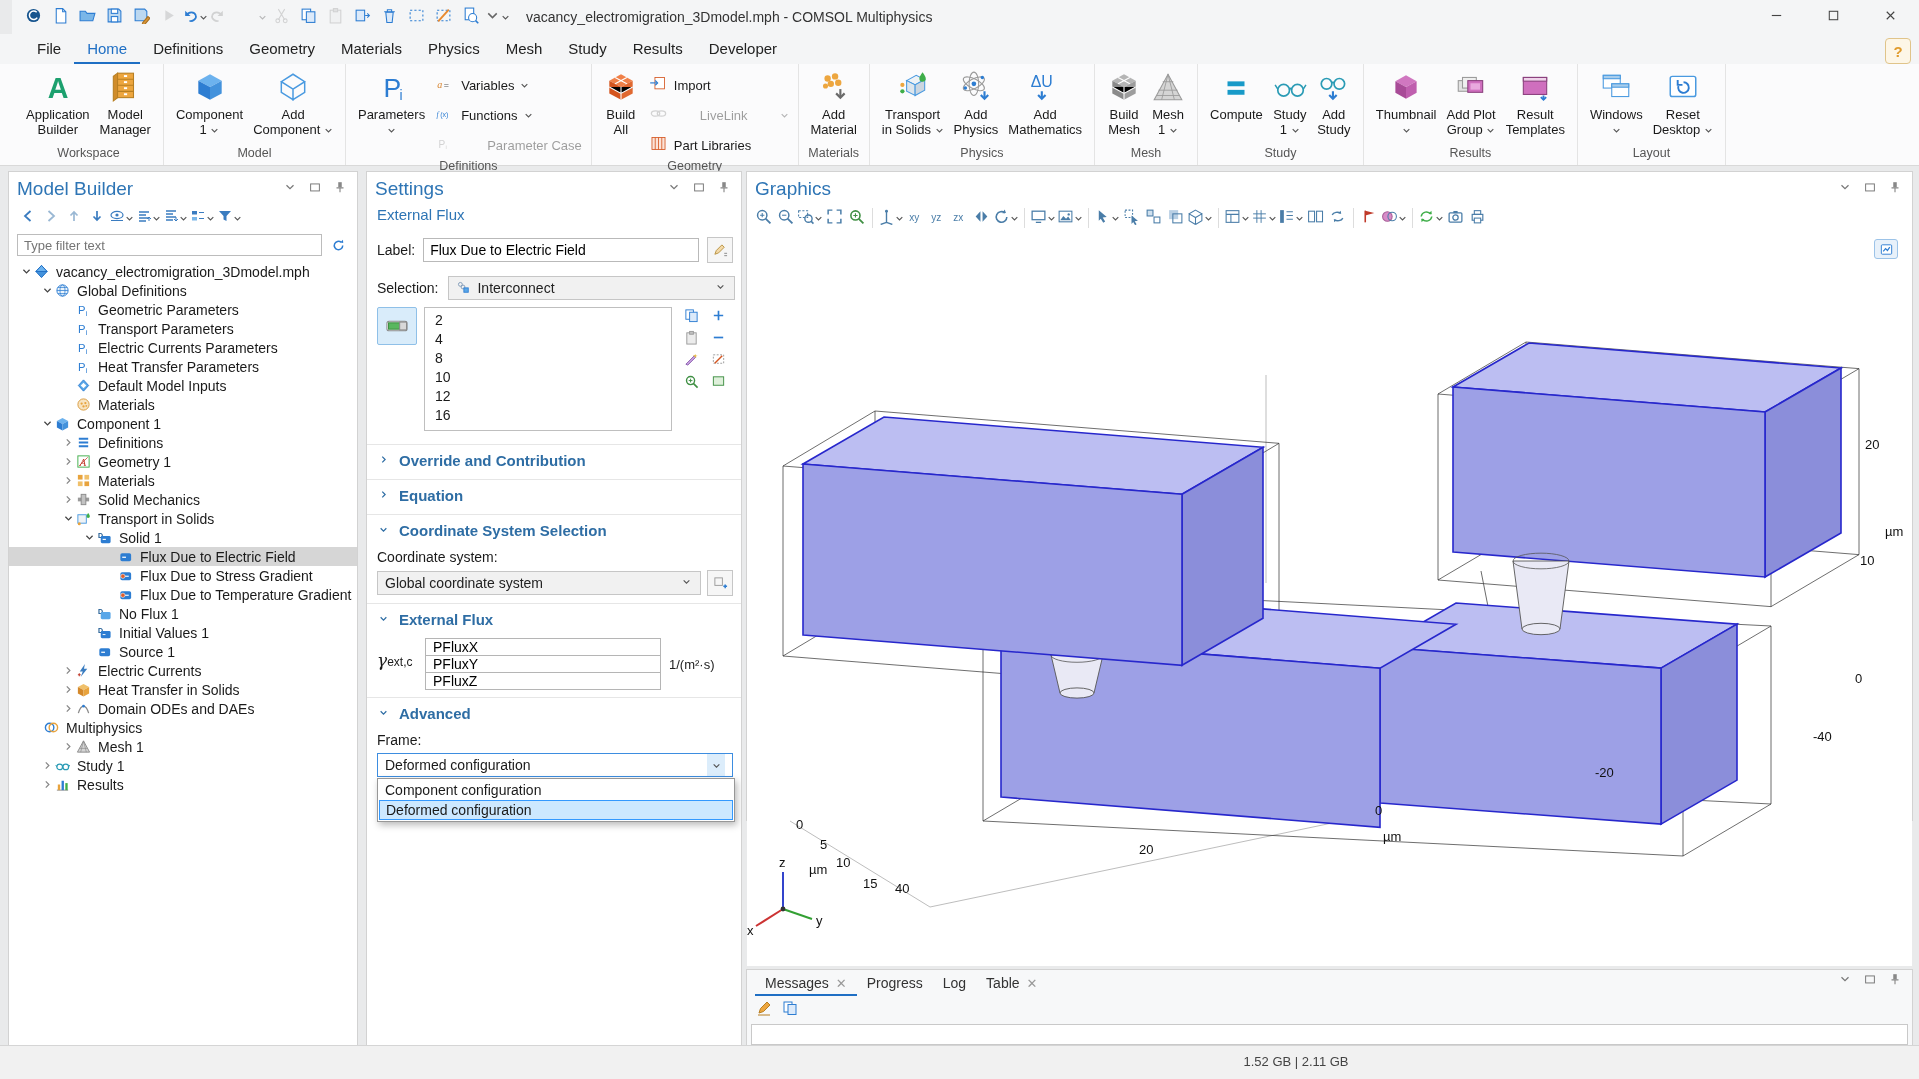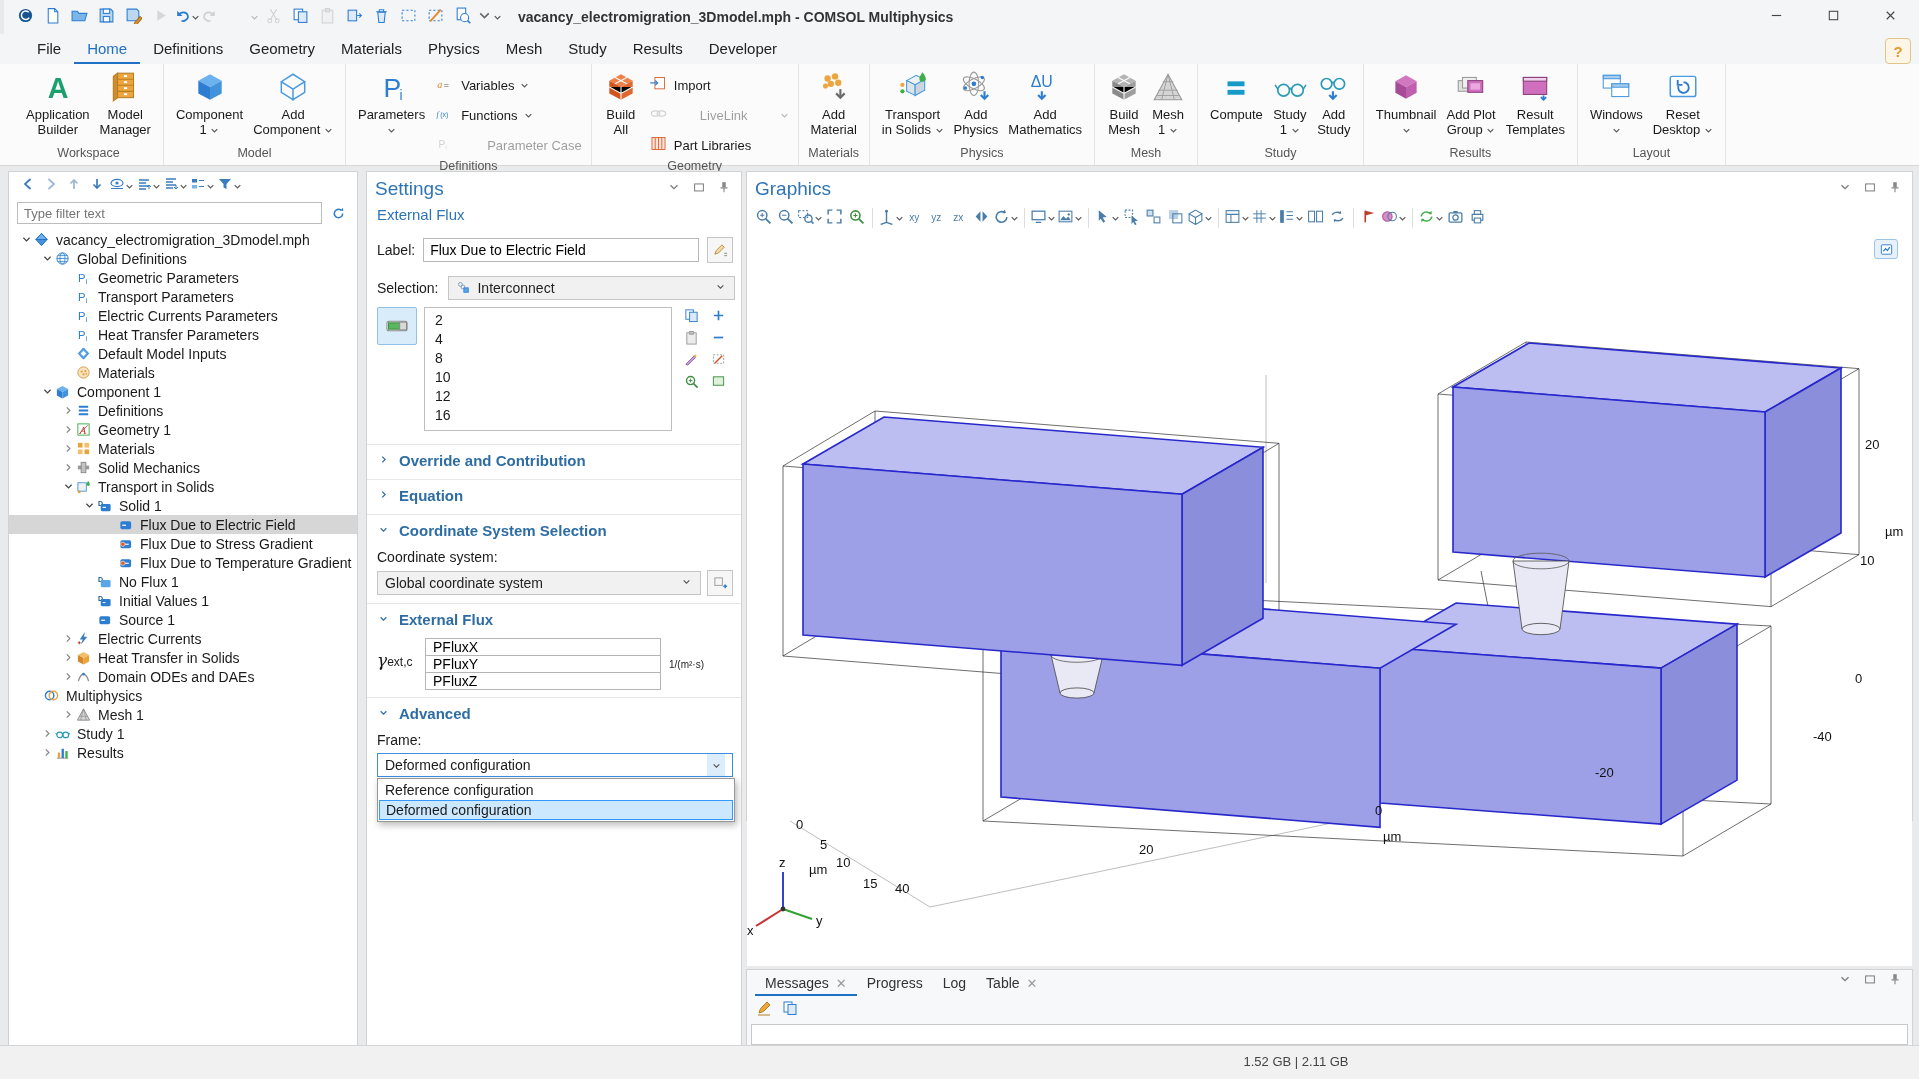--- a/index.html
+++ b/index.html
@@ -1,18 +1,18 @@
 <!DOCTYPE html>
 <html><head>
 <meta charset="utf-8">
 <style>
   html,body{margin:0;padding:0;background:#cfcfcf;}
   .app{position:relative;width:1919px;height:1079px;background:#e9eaeb;font-family:"Liberation Sans",sans-serif;overflow:hidden;-webkit-user-select:none;user-select:none;color:#1a1a1a;}
   
-  .titlebar{position:absolute;left:4px;top:0;right:0;height:34px;background:#f4f5f6;display:flex;align-items:center;font-weight:bold;}
+  .titlebar{position:absolute;left:12px;top:0;right:0;height:34px;background:#f4f5f6;display:flex;align-items:center;}
   .qat{display:flex;align-items:center;gap:1px;padding-left:8px;}
   .qbtn{height:26px;min-width:26px;display:flex;align-items:center;justify-content:center;border-radius:3px;}
   .qbtn.dis{opacity:.38;}
   .win-title{font-size:14px;color:#333;margin-left:16px;white-space:nowrap;}
   .win-controls{position:absolute;right:0;top:0;height:34px;display:flex;}
   .win-btn{width:57px;height:34px;display:flex;align-items:center;justify-content:center;}
   
   .menubar{position:absolute;top:34px;left:0;right:0;height:30px;background:#f4f5f6;display:flex;align-items:flex-end;padding-left:24px;}
   .menu-item{font-size:15px;color:#222;padding:4px 13px 7px;}
   .menu-item.active{color:#1f6fc4;border-bottom:2px solid #1f6fc4;padding-bottom:5px;}
@@ -65,21 +65,21 @@
   .domain-item{height:19px;padding-left:10px;display:flex;align-items:center;}
   .side-icons{width:54px;display:grid;grid-template-columns:25px 25px;gap:2px;align-content:start;}
   .side-btn{width:24px;height:20px;display:flex;align-items:center;justify-content:center;}
   .s-plain{font-size:14px;padding:5px 10px 3px;}
   .combo-row{display:flex;align-items:center;gap:6px;padding:2px 8px 2px 10px;}
   .flux-row{display:flex;padding:6px 8px 2px 10px;}
   .flux-sym{width:48px;display:flex;align-items:flex-end;padding-bottom:20px;font-size:17px;font-family:"DejaVu Serif",serif;font-style:italic;}
   .flux-sym .sub{font-size:12px;font-style:normal;font-family:"Liberation Sans",sans-serif;padding-bottom:1px;}
   .flux-fields{flex:1;display:flex;flex-direction:column;}
   .flux-fields input{height:18px;border:1px solid #b5b5b5;margin-top:-1px;font-size:14px;padding:0 7px;font-family:"Liberation Sans",sans-serif;box-sizing:border-box;}
-  .flux-unit{width:64px;font-size:10px;display:flex;align-items:center;justify-content:flex-start;padding-left:8px;color:#222;}
+  .flux-unit{width:64px;font-size:13px;display:flex;align-items:center;justify-content:flex-start;padding-left:8px;color:#222;}
   .adv-wrap{position:relative;margin:2px 8px 0 10px;}
   .frame-combo{height:24px;border:1px solid #3d8de0;background:#fff;display:flex;align-items:center;padding:0 7px;font-size:14px;box-sizing:border-box;}
   .frame-combo .arrow{margin-left:auto;background:#dcedfb;height:22px;width:18px;display:flex;align-items:center;justify-content:center;}
   .dropdown-popup{position:absolute;left:0;right:-2px;top:25px;background:#fff;border:1px solid #979797;box-shadow:2px 3px 7px rgba(0,0,0,.28);z-index:6;padding:1px;}
   .dd-opt{height:20px;display:flex;align-items:center;padding:0 6px;font-size:14px;box-sizing:border-box;}
   .dd-opt.sel{background:#cce8ff;border:1px solid #39f;}
   
   #gx-toolbar{display:flex;align-items:center;gap:1px;padding:3px 6px 2px;}
   .gsep{width:1px;height:20px;background:#ddd;margin:0 4px;flex:none;}
   #gx-canvas{position:relative;background:#fff;}
@@ -651,20 +651,41 @@
                     <path d="M3 5.5l5 5 5-5" fill="none" stroke="#555" stroke-width="2"></path>
                   </svg></span></div>
             </div>
           </div>
         </div>
         <div class="rgroup-label">Layout</div>
       </div>
     </div>
 
   <div class="panel" id="mb">
+    <div class="panel-header">
+      <div class="panel-title">Model Builder</div>
+      <div class="panel-mini" id="mb-mini">
+          <div class="mini-btn">
+            <span><svg width="14" height="14" viewBox="0 0 16 16" xmlns="http://www.w3.org/2000/svg">
+                <path d="M4 6l4 4 4-4" fill="none" stroke="#777" stroke-width="1.4"></path>
+              </svg></span>
+          </div>
+          <div class="mini-btn">
+            <span><svg width="14" height="14" viewBox="0 0 16 16" xmlns="http://www.w3.org/2000/svg">
+                <rect x="3" y="4.5" width="10" height="8" fill="none" stroke="#777" stroke-width="1.1"></rect>
+              </svg></span>
+          </div>
+          <div class="mini-btn">
+            <span><svg width="14" height="14" viewBox="0 0 16 16" xmlns="http://www.w3.org/2000/svg">
+                <rect x="6" y="2.5" width="4" height="6" fill="#888"></rect>
+                <path d="M4 9h8M8 9v5" stroke="#888" stroke-width="1.3"></path>
+              </svg></span>
+          </div>
+        </div>
+    </div>
     <div id="mb-toolbar">
         <div class="tbtn">
           <span><svg width="16" height="16" viewBox="0 0 16 16" xmlns="http://www.w3.org/2000/svg">
               <path d="M10.5 3L5 8l5.5 5" fill="none" stroke="#3a7cc0" stroke-width="1.8"></path>
             </svg></span>
         </div>
         <div class="tbtn">
           <span><svg width="16" height="16" viewBox="0 0 16 16" xmlns="http://www.w3.org/2000/svg">
               <path d="M5.5 3L11 8l-5.5 5" fill="none" stroke="#9ab8d4" stroke-width="1.8"></path>
             </svg></span>
@@ -1274,21 +1295,21 @@
     <div class="adv-wrap">
       <div class="frame-combo">
         <span>Deformed configuration</span>
         <span class="arrow" id="fr-arrow">
             <svg width="13" height="13" viewBox="0 0 16 16" xmlns="http://www.w3.org/2000/svg">
               <path d="M4.5 6.5L8 10l3.5-3.5" fill="none" stroke="#555" stroke-width="1.4"></path>
             </svg>
           </span>
       </div>
       <div class="dropdown-popup" id="frame-popup">
-          <div class="dd-opt">Reference configuration</div>
+          <div class="dd-opt">Component configuration</div>
           <div class="dd-opt sel">Deformed configuration</div>
         </div>
     </div>
   </div>
 
   <div class="panel" id="graphics">
     <div class="panel-header">
       <div class="panel-title">Graphics</div>
       <div class="panel-mini" id="gx-mini">
           <div class="mini-btn">

